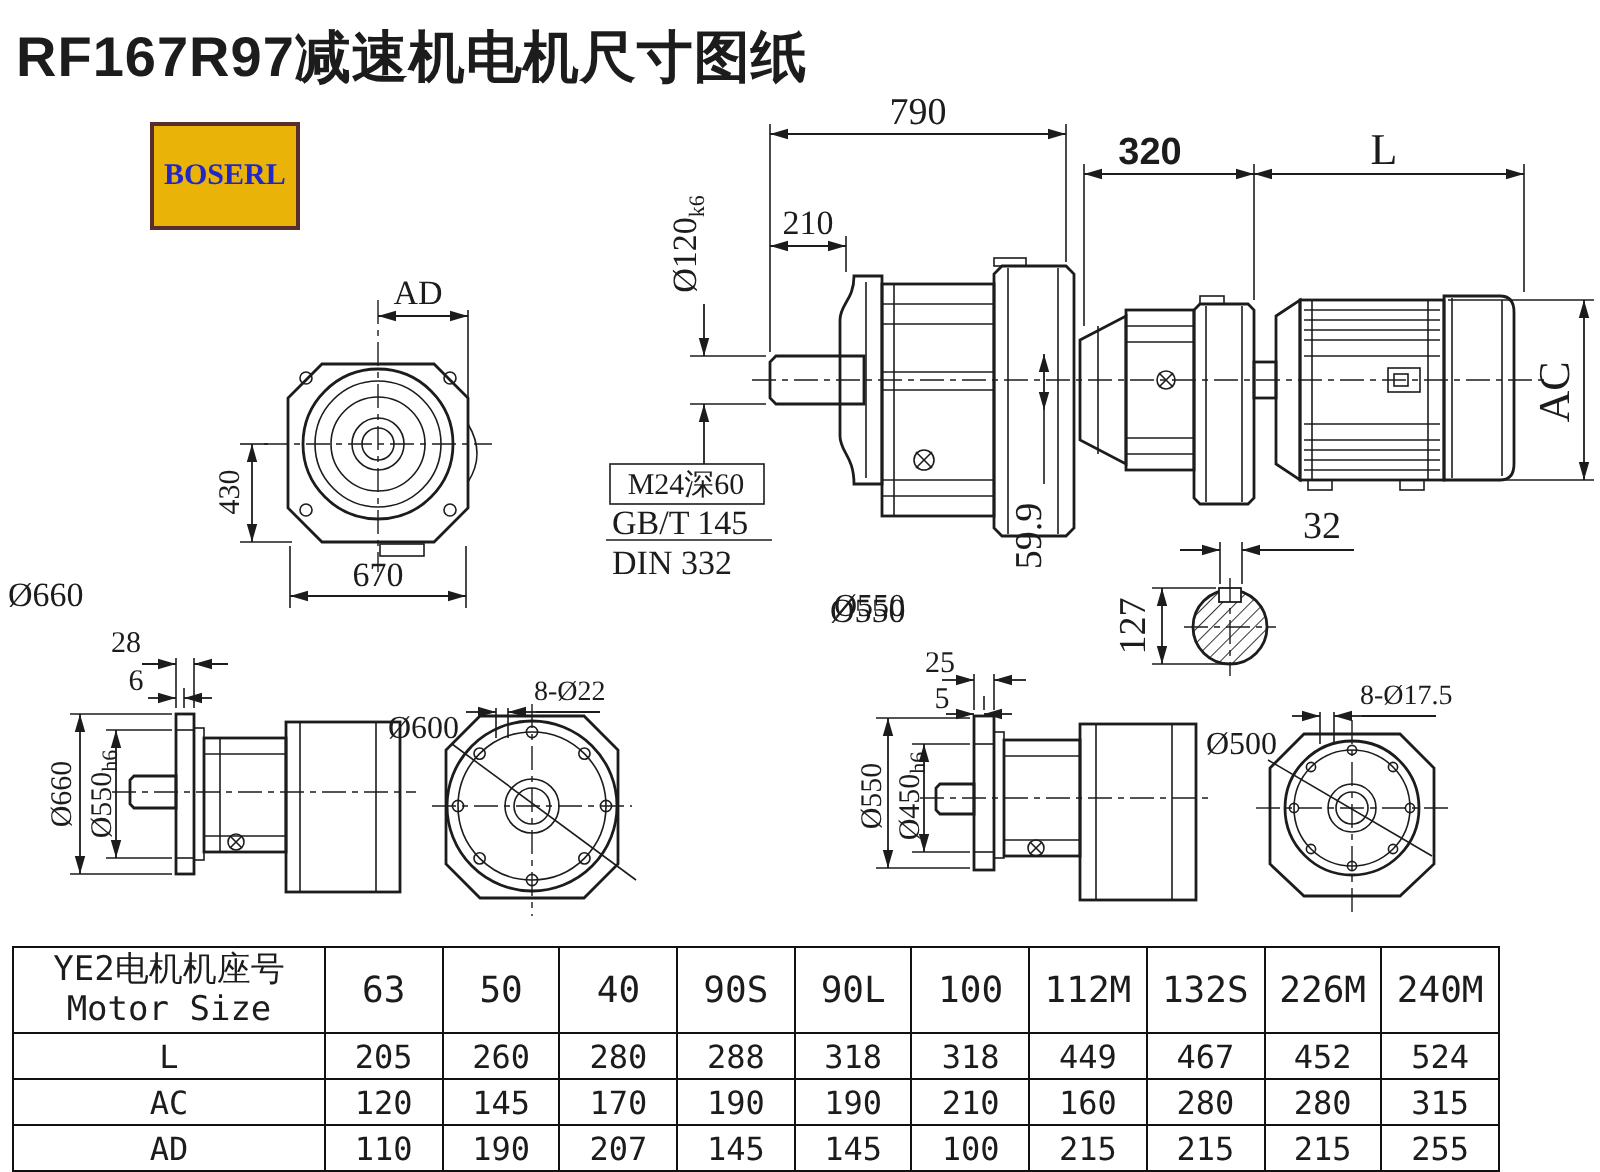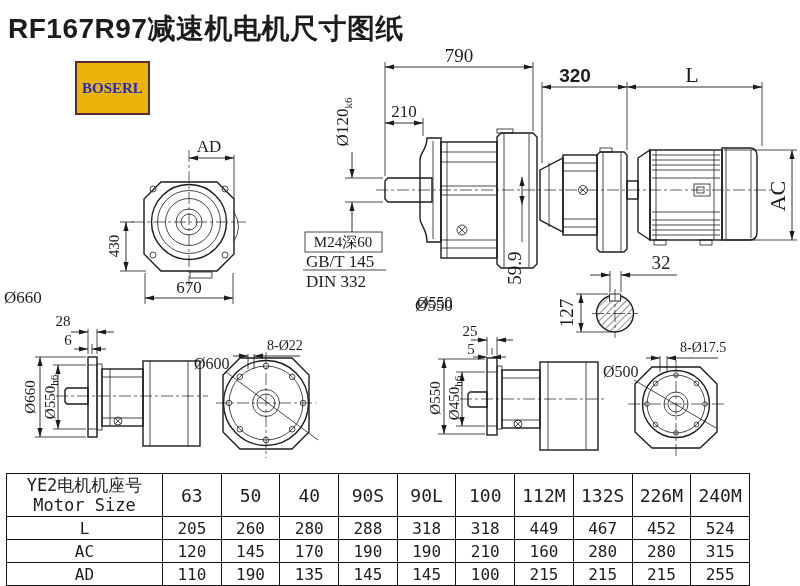--- a/index.html
+++ b/index.html
@@ -396,21 +396,21 @@
       <td>210</td>
       <td>160</td>
       <td>280</td>
       <td>280</td>
       <td>315</td>
     </tr>
     <tr class="dr">
       <td>AD</td>
       <td>110</td>
       <td>190</td>
-      <td>135</td>
+      <td>207</td>
       <td>145</td>
       <td>145</td>
       <td>100</td>
       <td>215</td>
       <td>215</td>
       <td>215</td>
       <td>255</td>
     </tr>
   </tbody>
 </table>

